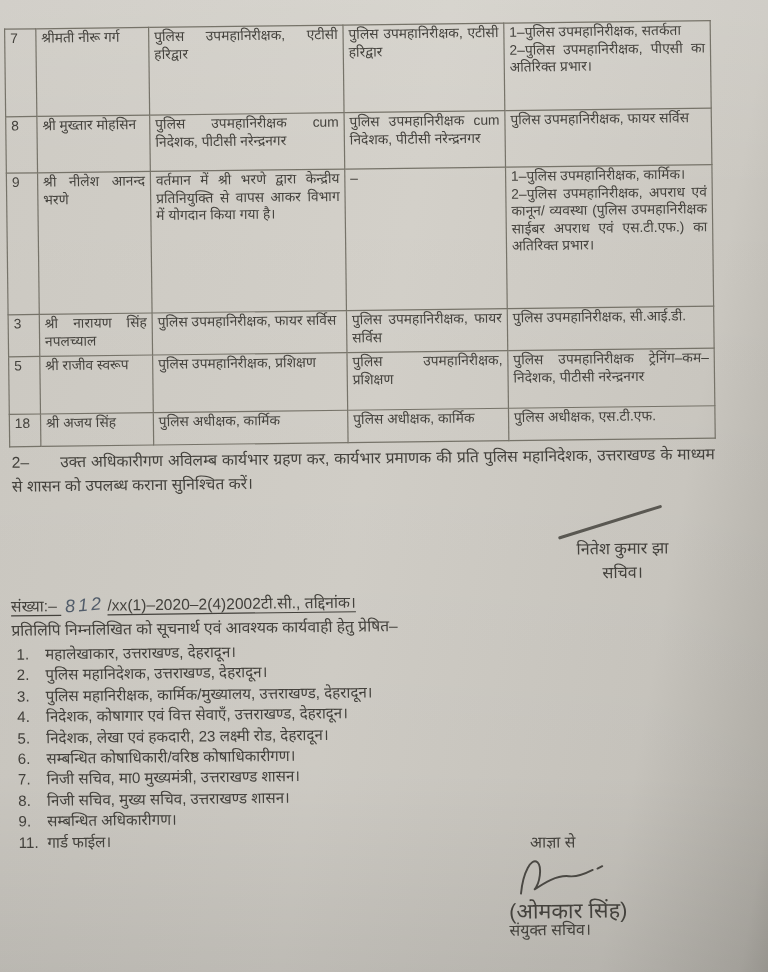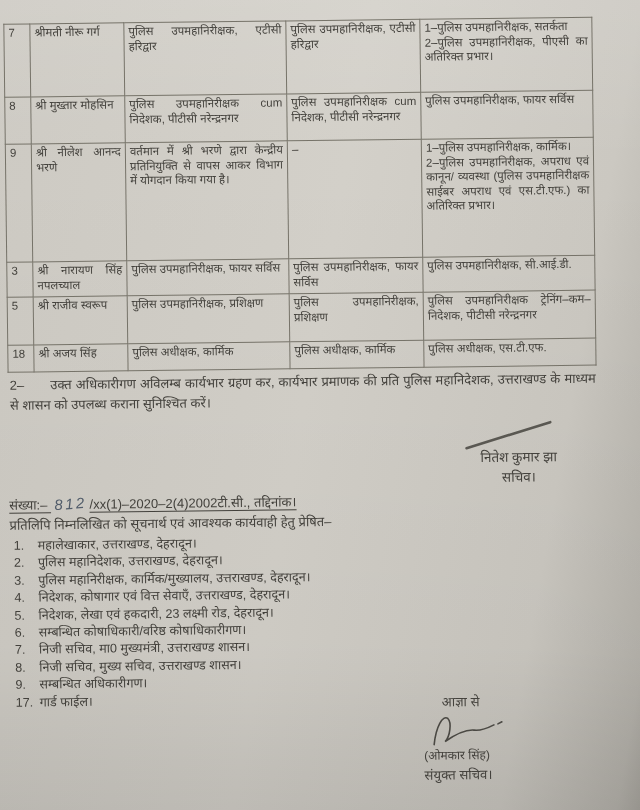--- a/index.html
+++ b/index.html
@@ -38,21 +38,21 @@
   .refline .hand{font-style:italic;font-size:15px;letter-spacing:2.5px;color:#515c6a;display:inline-block;transform:rotate(-4deg);text-decoration:none;padding:0 3px;}
 
   .copyintro{position:absolute;left:8px;top:512px;font-size:13px;color:#43413c;}
 
   .dist{position:absolute;left:12px;top:534px;width:500px;font-size:12.6px;line-height:17.4px;color:#43413c;}
   .dist .row{display:flex;}
   .dist .no{width:24px;flex:none;}
 
   .byorder{position:absolute;left:438px;top:694px;width:110px;font-size:13.2px;color:#44423d;}
   .sig-squiggle{position:absolute;left:424px;top:710px;}
-  .joint-name{position:absolute;left:420px;top:748px;font-size:12px;color:#44423d;text-align:center;}
+  .joint-name{position:absolute;left:420px;top:748px;font-size:18px;color:#44423d;text-align:center;}
   .joint-title{position:absolute;left:420px;top:767px;font-size:13.2px;color:#44423d;}
 </style>
 </head>
 <body>
 
 <div class="sheet">
 
   <table class="transfer">
     <colgroup>
       <col style="width:26px">
@@ -158,21 +158,21 @@
       </div>
     <div class="row">
         <span class="no">8.</span>
         <span>निजी सचिव, मुख्य सचिव, उत्तराखण्ड शासन।</span>
       </div>
     <div class="row">
         <span class="no">9.</span>
         <span>सम्बन्धित अधिकारीगण।</span>
       </div>
     <div class="row">
-        <span class="no">17.</span>
+        <span class="no">11.</span>
         <span>गार्ड फाईल।</span>
       </div>
   </div>
 
   <div class="byorder">आज्ञा से</div>
   <svg class="sig-squiggle" width="90" height="42">
     <path d="M6 36 C8 18 15 6 20 10 C24 14 22 28 17 33 C26 27 36 21 46 22 C53 23 60 20 66 17 M70 16 l4 -2" stroke="#4a4843" stroke-width="1.6" fill="none" stroke-linecap="round"></path>
   </svg>
   <div class="joint-name">(ओमकार सिंह)</div>
   <div class="joint-title">संयुक्त सचिव।</div>

